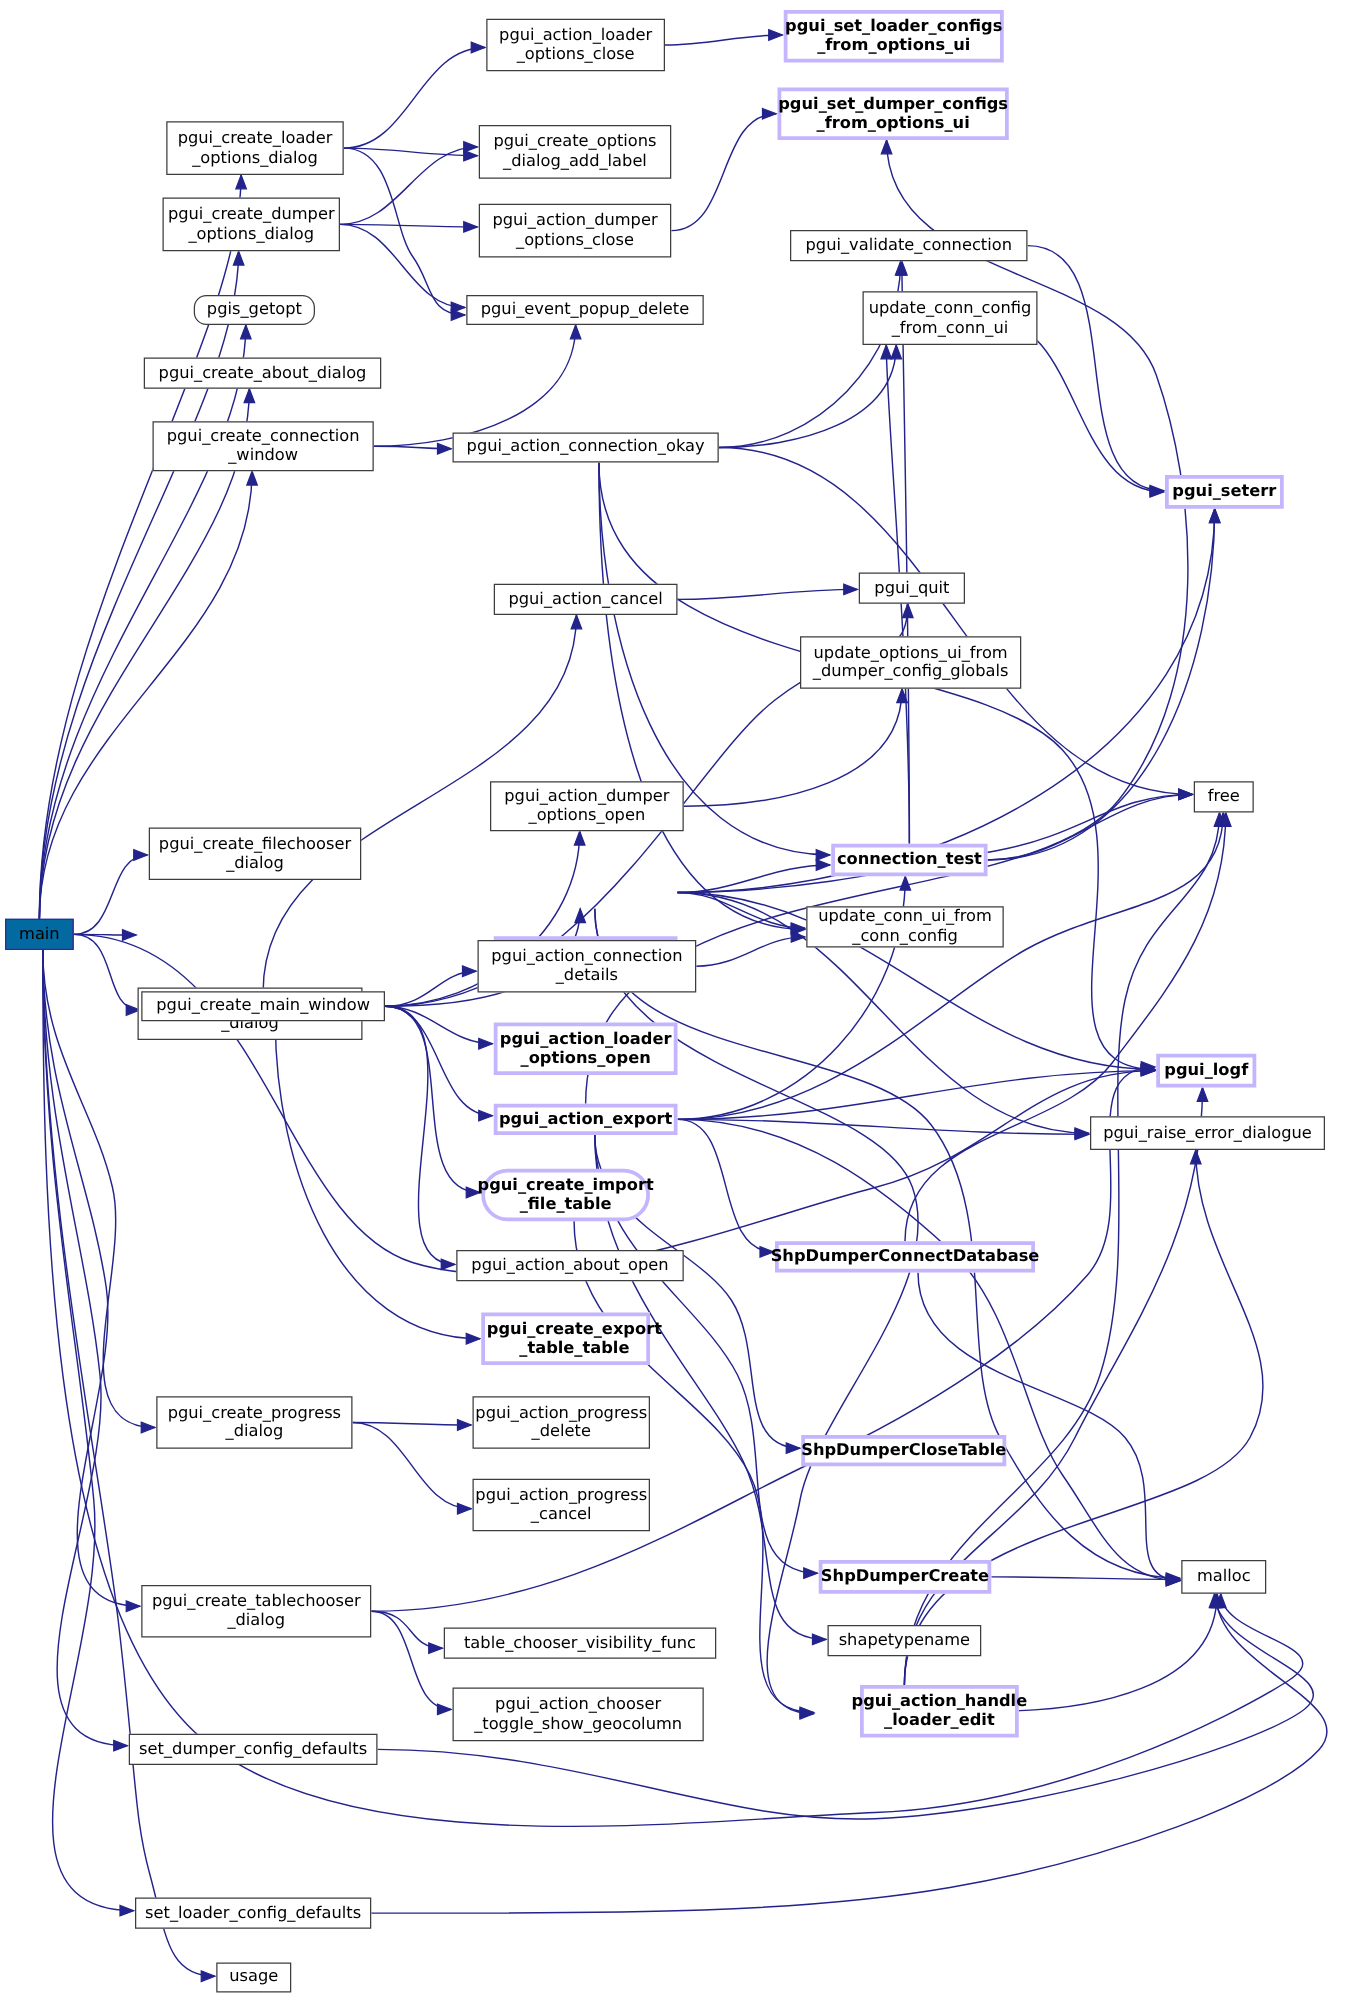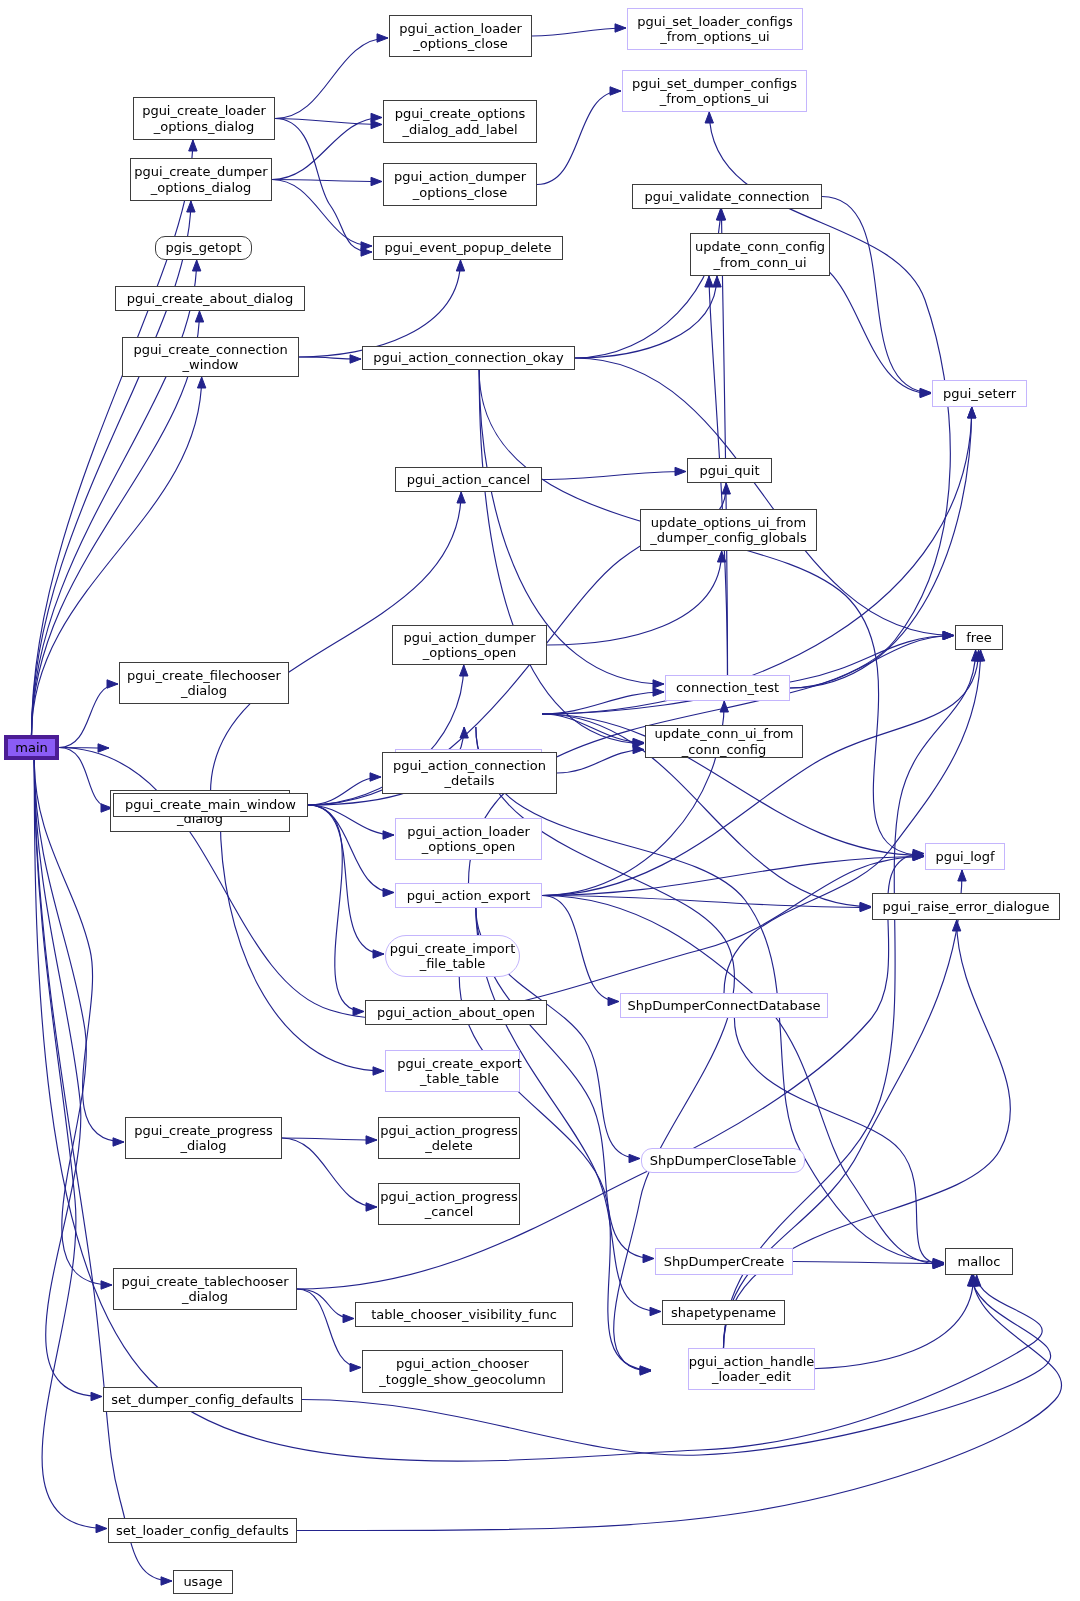--- a/index.html
+++ b/index.html
@@ -3,22 +3,22 @@
 <meta charset="utf-8">
 <style>
   html,body{margin:0;padding:0;background:#ffffff;}
   #call-graph{position:relative;width:1080px;height:1601px;background:#fff;overflow:hidden;
     font-family:"DejaVu Sans","Liberation Sans",sans-serif;}
   #edge-layer{position:absolute;left:0;top:0;width:1080px;height:1601px;}
   .node{position:absolute;box-sizing:border-box;background:#ffffff;border:1px solid #3d3d3d;
     display:flex;align-items:center;justify-content:center;text-align:center;
     font-size:13px;line-height:15.5px;color:#000;white-space:pre-line;cursor:pointer;
     padding:1px 2px;}
-  .node.trunc{border:1px solid #c4b5fd;}
-  .node.root{background:#8b5cf6;border:4px solid #4c1d95;}
+  .node.trunc{border:3px solid #c4b5fd;font-weight:bold;}
+  .node.root{background:#0369a1;border:1px solid #4c1d95;}
   path.edge{fill:none;stroke:#23238c;stroke-width:1.15px;}
   polygon.arrow{fill:#23238c;stroke:#23238c;}
 </style>
 </head>
 <body>
 
 <div id="call-graph">
   <svg id="edge-layer" width="1080" height="1601" viewBox="0 0 1080 1601" xmlns="http://www.w3.org/2000/svg">
       <path d="M31.5,735C31.5,500.72916480278644 192.9,276.84000000000003 192.9,140" class="edge"></path>
       <polygon points="192.9,140 197.1,151 188.70000000000002,151" class="arrow"></polygon>
@@ -245,21 +245,21 @@
       <div class="node " style="left: 632px; top: 184px; width: 190px; height: 25px;">pgui_validate_connection</div>
       <div class="node " style="left: 650px; top: 233px; width: 140px; height: 43px; margin-left: 40px;">update_conn_config
 _from_conn_ui</div>
       <div class="node " style="left: 687px; top: 458px; width: 85px; height: 25px;">pgui_quit</div>
       <div class="node " style="left: 640px; top: 509px; width: 177px; height: 42px;">update_options_ui_from
 _dumper_config_globals</div>
       <div class="node trunc" style="left: 665px; top: 675px; width: 125px; height: 26px;">connection_test</div>
       <div class="node " style="left: 645px; top: 725px; width: 158px; height: 33px;">update_conn_ui_from
 _conn_config</div>
       <div class="node trunc" style="left: 620px; top: 993px; width: 208px; height: 25px;">ShpDumperConnectDatabase</div>
-      <div class="node trunc" style="left: 641px; top: 1148px; width: 164px; height: 25px; border-radius: 11px;">ShpDumperCloseTable</div>
+      <div class="node trunc" style="left: 641px; top: 1148px; width: 164px; height: 25px;">ShpDumperCloseTable</div>
       <div class="node trunc" style="left: 655px; top: 1248px; width: 138px; height: 27px;">ShpDumperCreate</div>
       <div class="node " style="left: 662px; top: 1300px; width: 123px; height: 25px;">shapetypename</div>
       <div class="node trunc" style="left: 652px; top: 1348px; width: 127px; height: 42px; margin-left: 36px;">pgui_action_handle
 _loader_edit</div>
       <div class="node trunc" style="left: 932px; top: 380px; width: 95px; height: 27px;">pgui_seterr</div>
       <div class="node " style="left: 955px; top: 625px; width: 48px; height: 25px;">free</div>
       <div class="node trunc" style="left: 925px; top: 843px; width: 80px; height: 27px;">pgui_logf</div>
       <div class="node " style="left: 872px; top: 893px; width: 188px; height: 27px;">pgui_raise_error_dialogue</div>
       <div class="node " style="left: 945px; top: 1248px; width: 68px; height: 27px;">malloc</div>
     </div>

